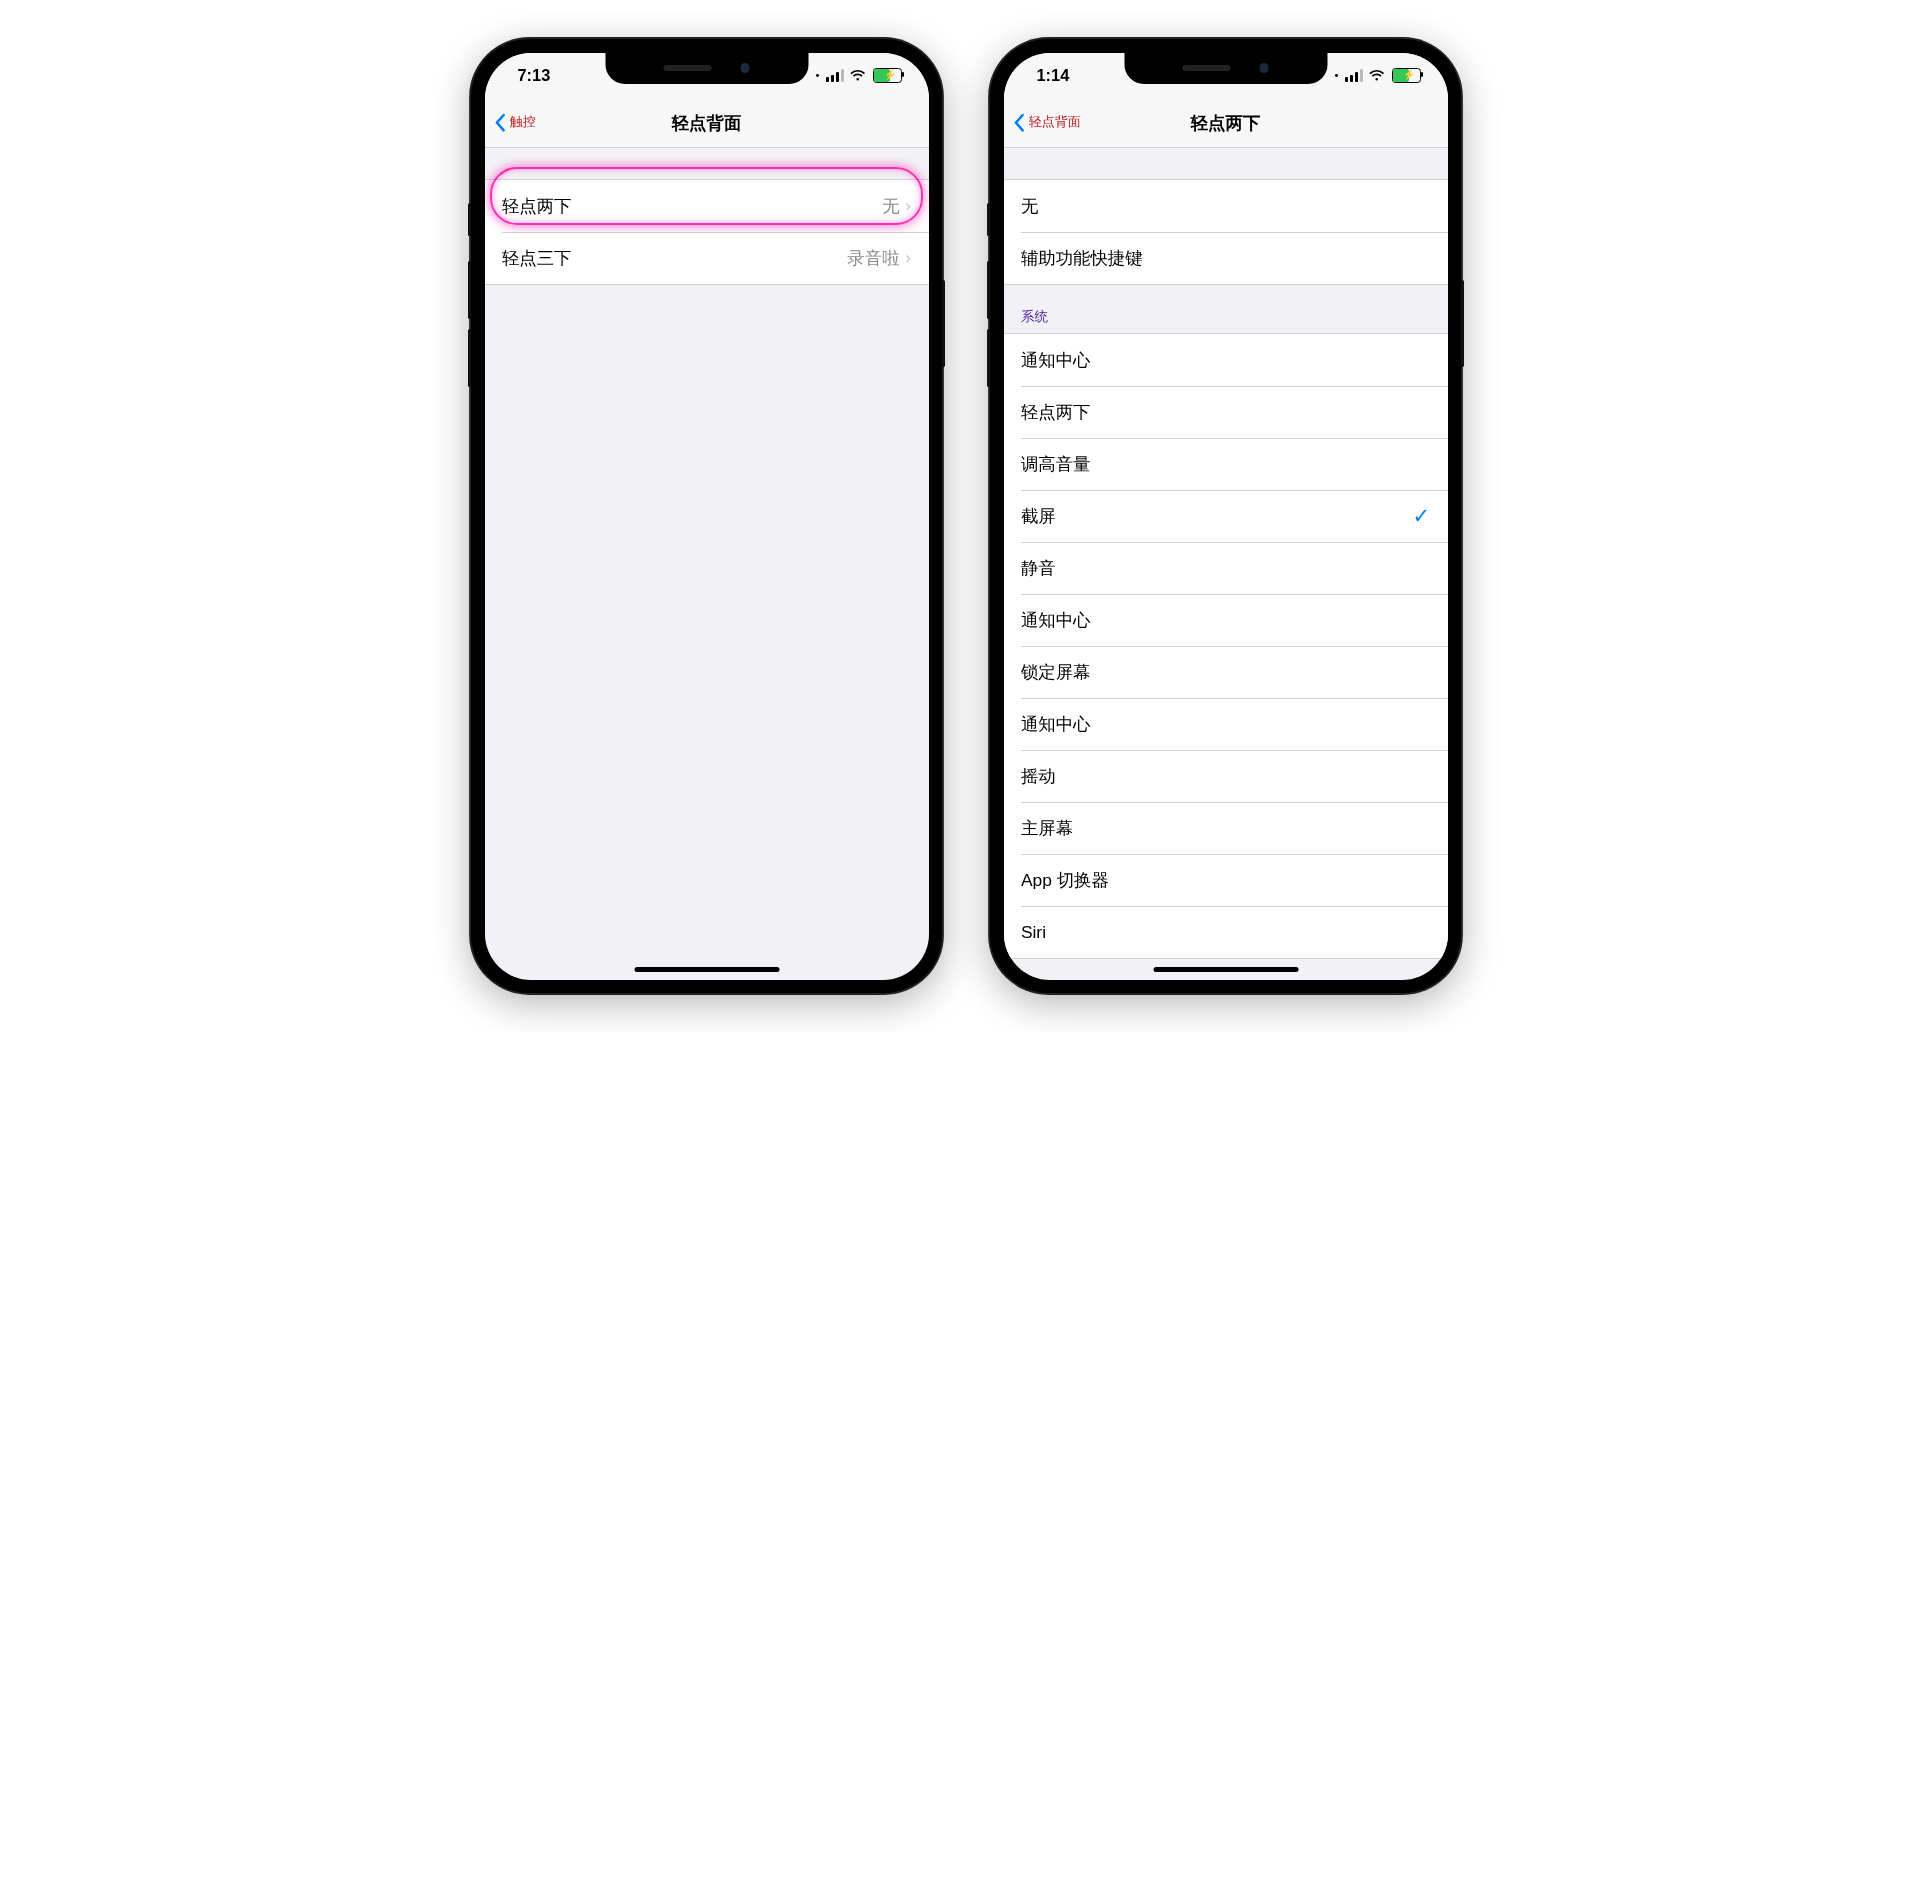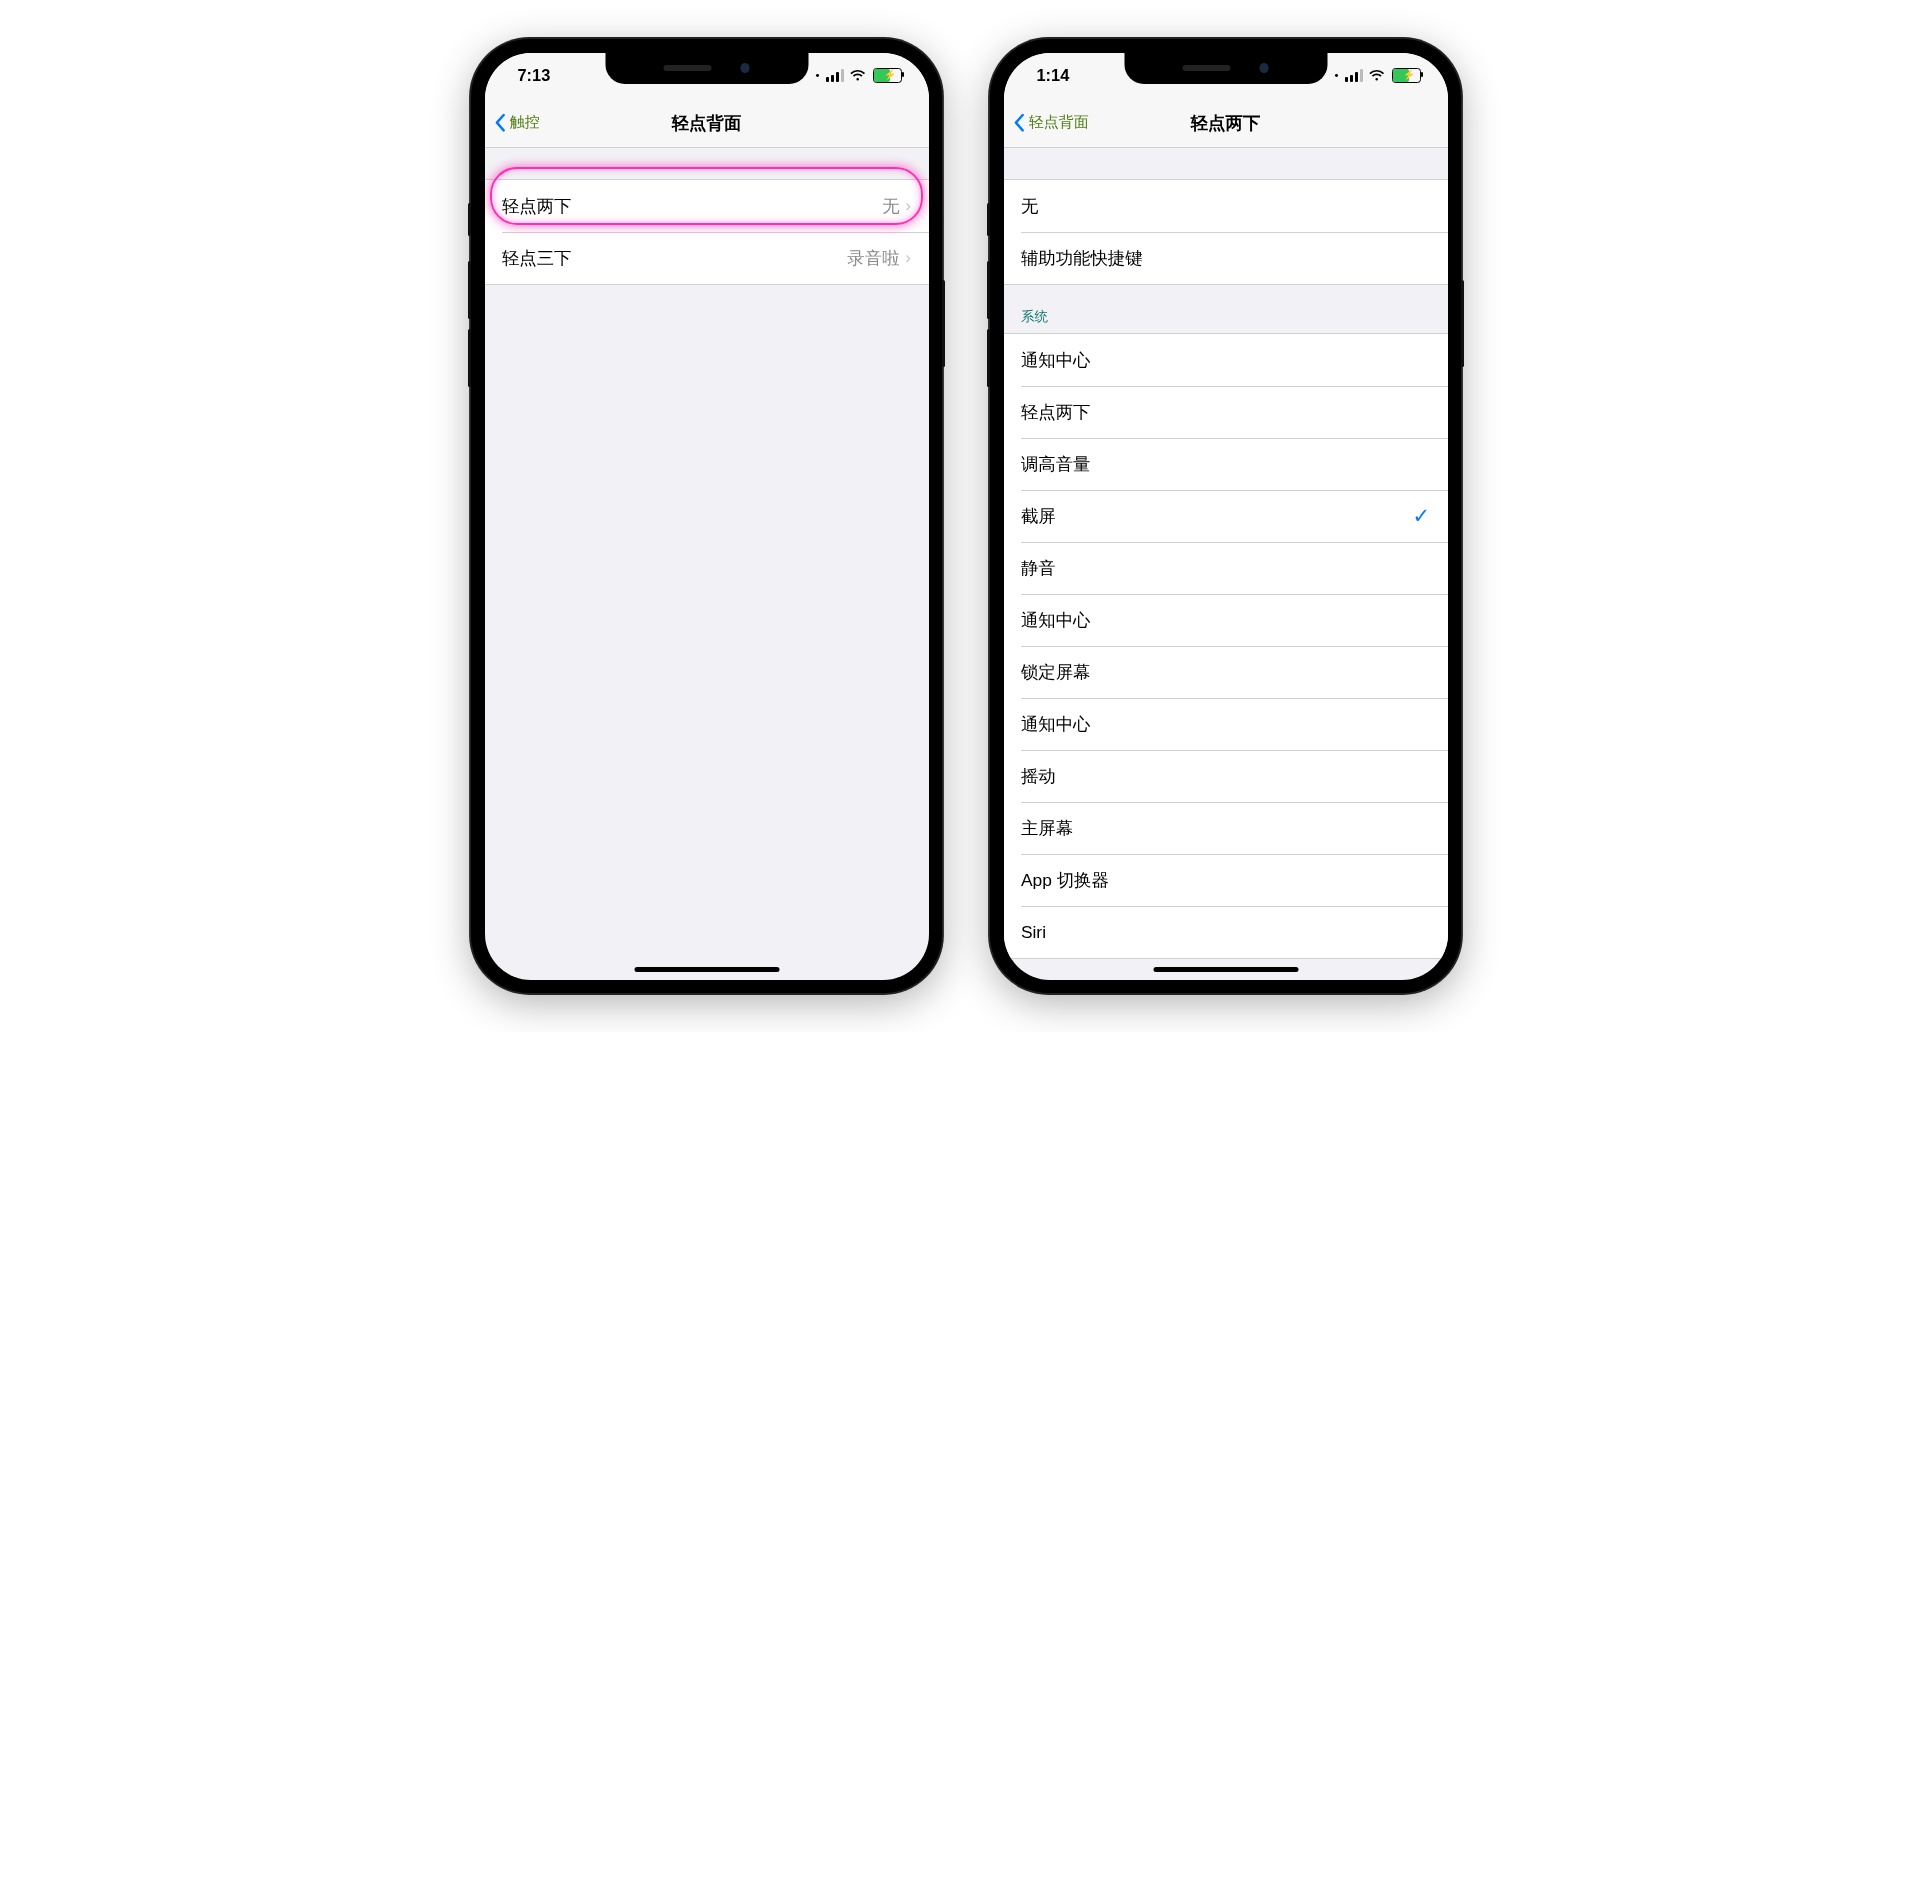--- a/index.html
+++ b/index.html
@@ -75,27 +75,27 @@
   .battery .bolt{position:absolute;left:40%;top:0;color:#000;font-size:9.7px;line-height:11.6px;}
   .nav-bar {
     height: 48px;
     background:#f7f7f8;
     display:flex;
     align-items:center;
     position:relative;
     border-bottom:0.5px solid #d1d1d4;
     padding:0 9.7px;
   }
-  .back-btn { display:flex; color:#4d7c0f; font-size:15px; gap:3.9px;}
+  .back-btn { display:flex; color:#b91c1c; font-size:13px; gap:3.9px;}
   .nav-title { position:absolute; left:0;right:0; text-align:center; font-size:17.4px; font-weight:600; pointer-events:none;}
   .chevron-left{width:11.6px;height:19.3px;}
   .content { flex:1; overflow-y:auto; }
   .group { margin-top:31px; background:#fff; border-top:0.5px solid #d1d1d4; border-bottom:0.5px solid #d1d1d4;}
   .group.tight{margin-top:0;}
-  .section-header{ padding:23px 17.4px 7.7px; font-size:13.5px; color:#0f766e;}
+  .section-header{ padding:23px 17.4px 7.7px; font-size:13.5px; color:#4c1d95;}
   .row {
     display:flex; align-items:center; padding:13.5px 17.4px; font-size:17.4px;
     position:relative; min-height:25px;
   }
   .row + .row::before, .row.sep::before {
     content:""; position:absolute; left:17.4px; right:0; top:0; height:0.5px; background:#d1d1d4;
   }
   .row .label{ flex:1; }
   .row .value{ color:#8a8a8e; font-size:17.4px; margin-right:5.8px;}
   .row .chev{ color:#c4c4c6; }

